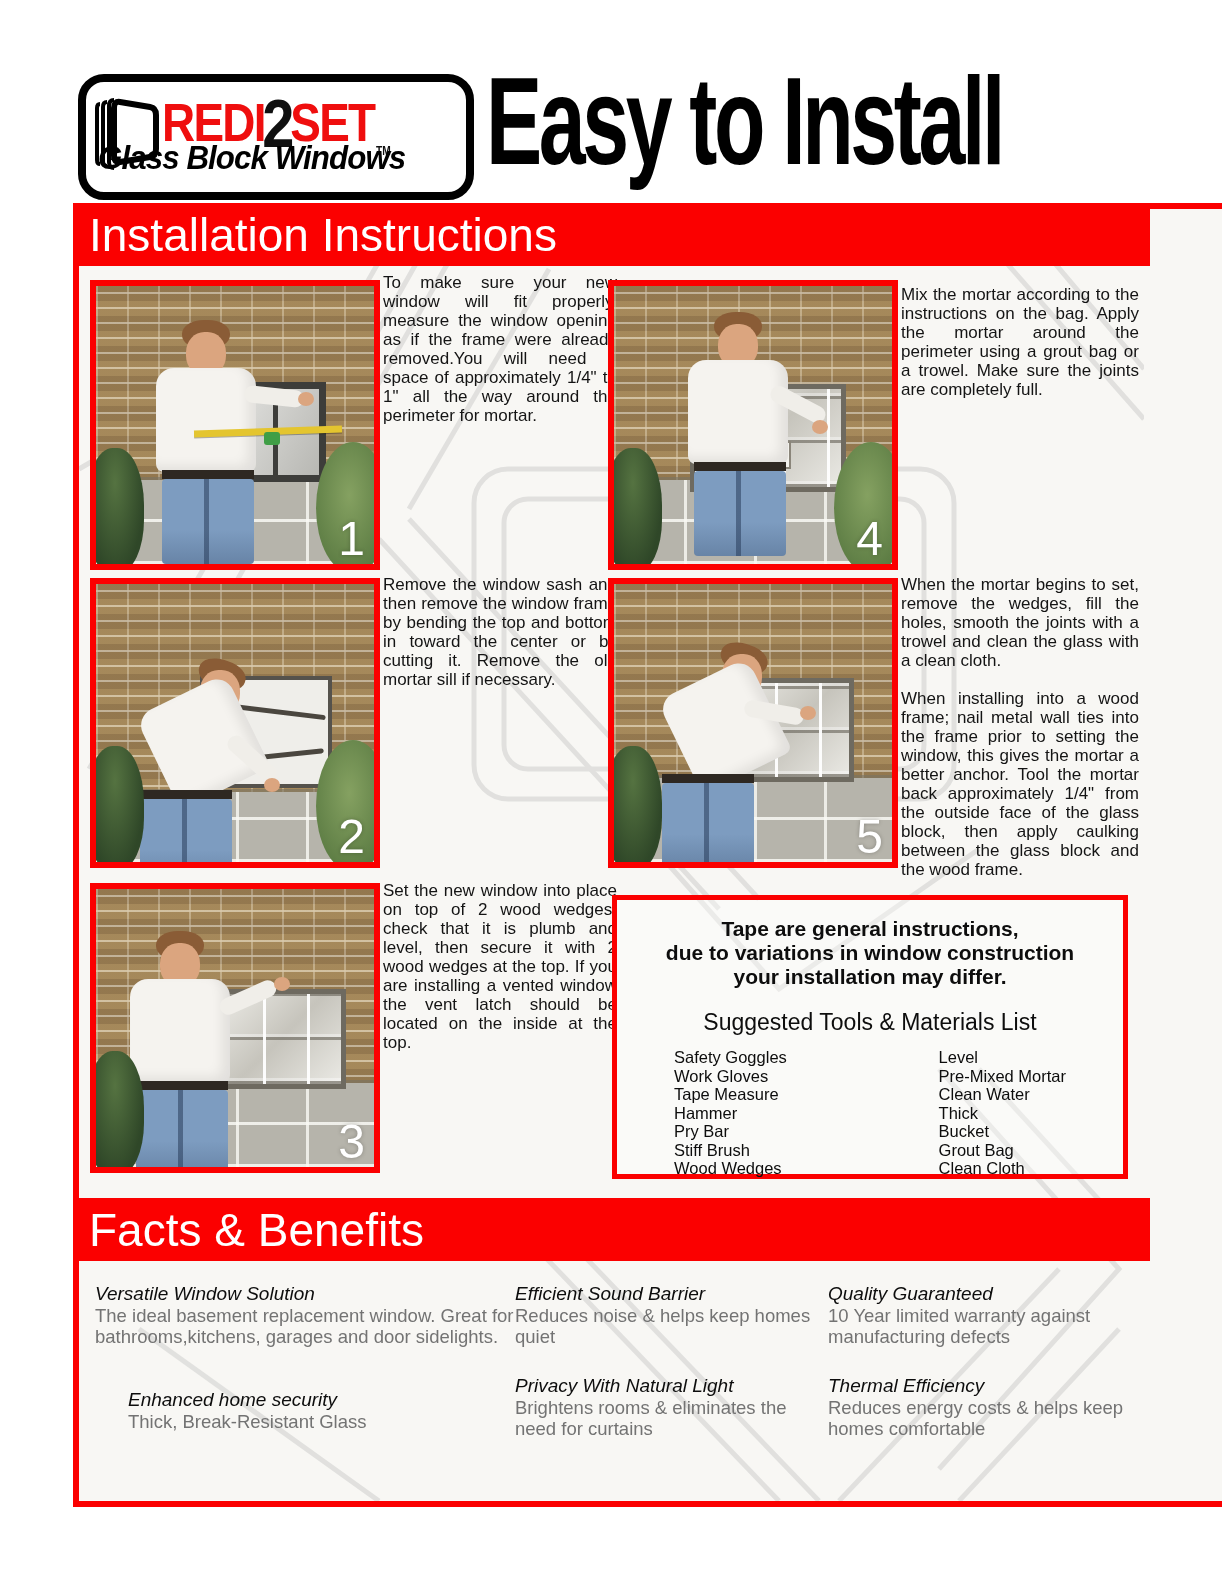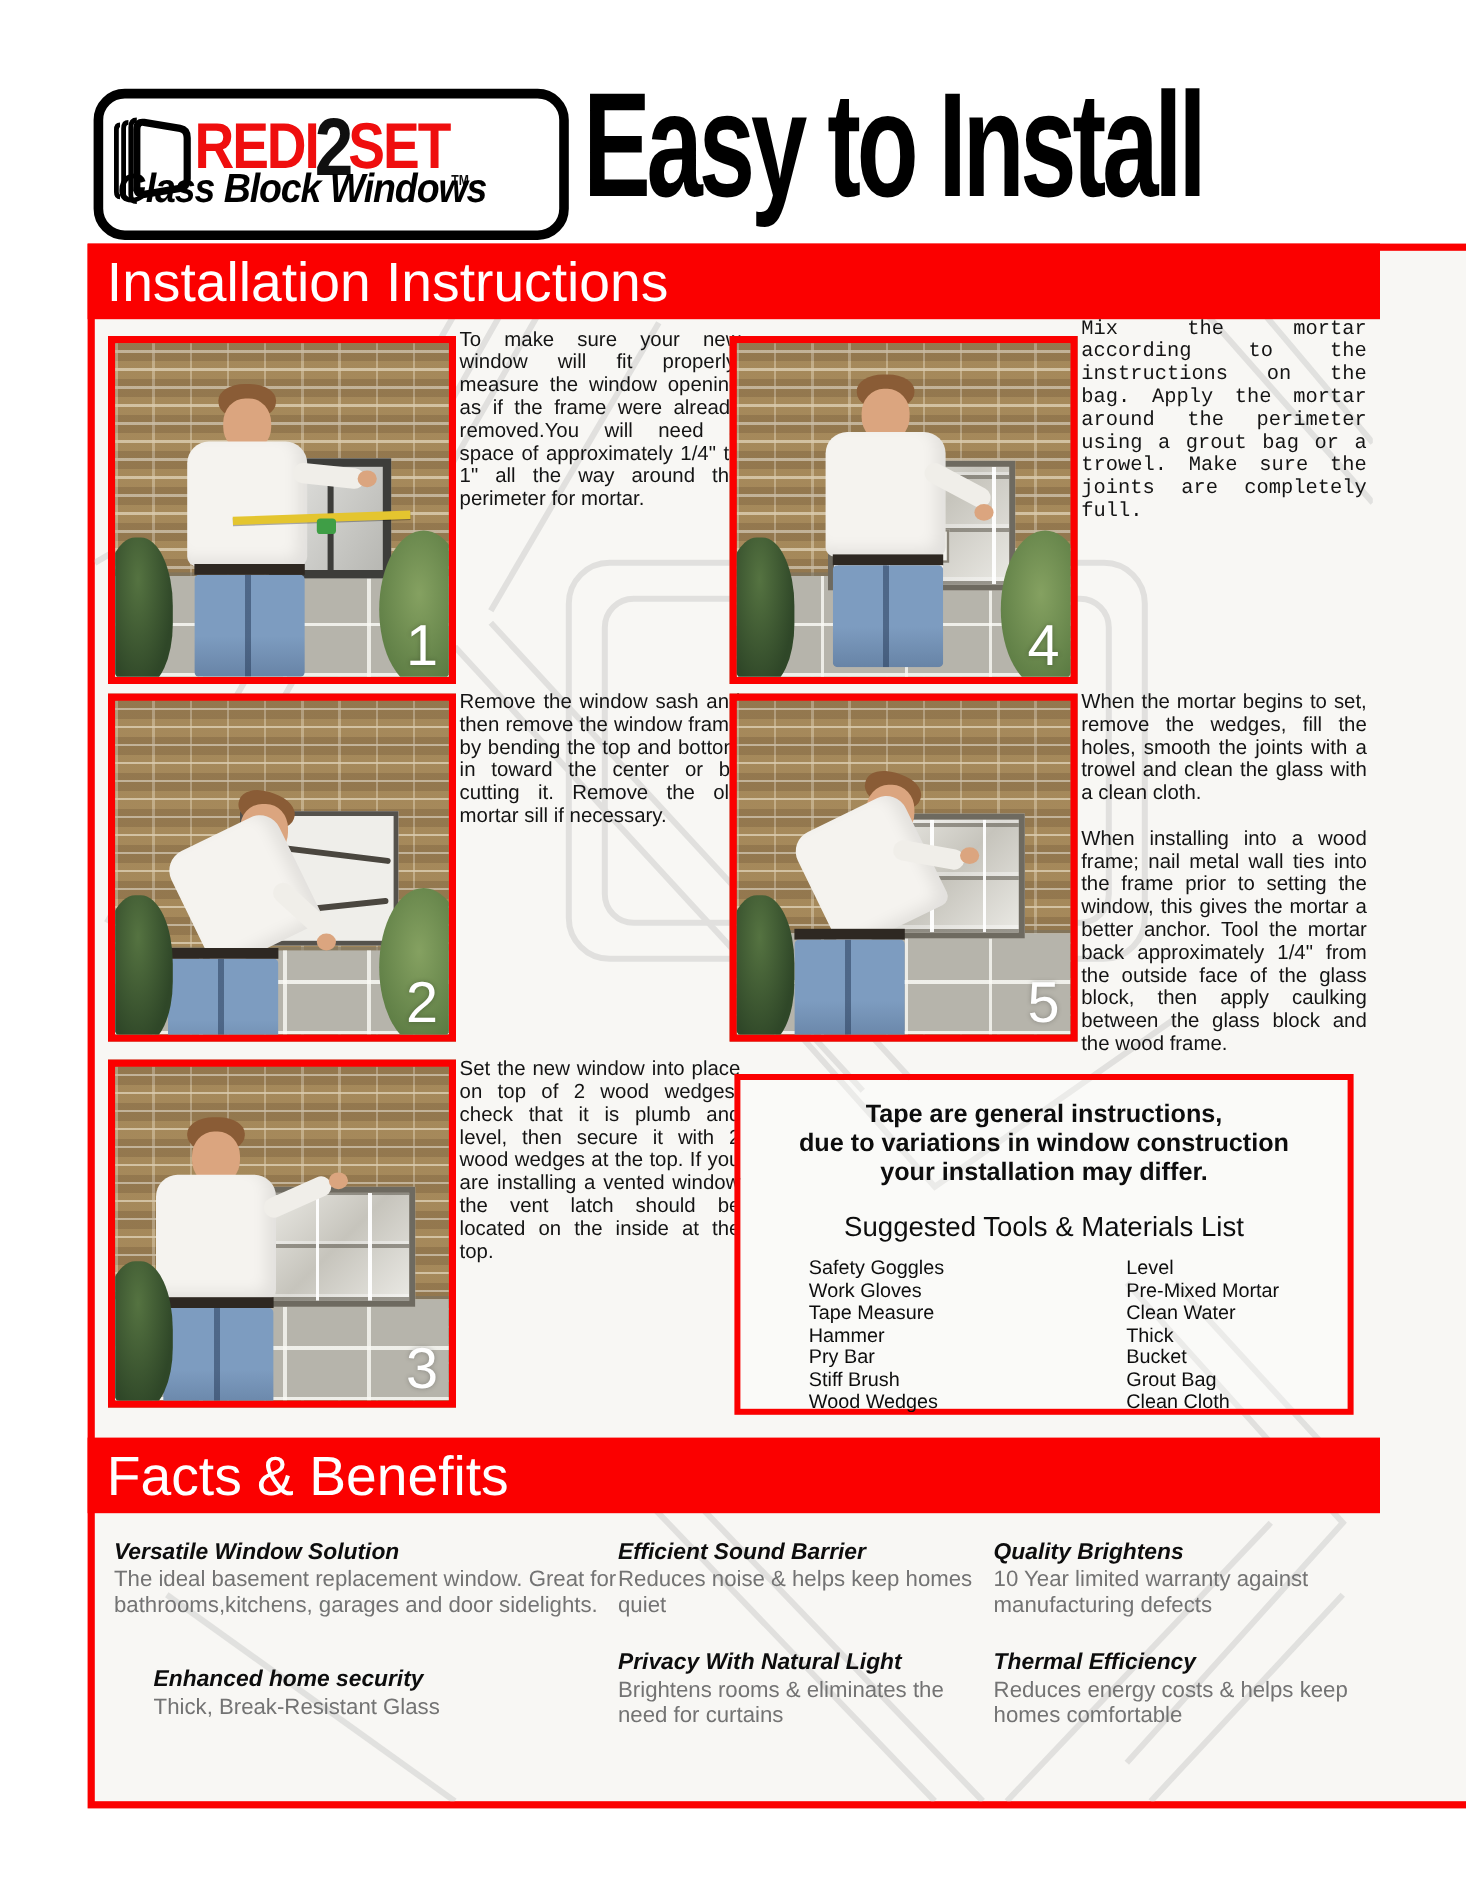--- a/index.html
+++ b/index.html
@@ -63,21 +63,21 @@
 
   .step-text{
     position:absolute;width:234px;font-size:17px;line-height:19px;
     text-align:justify;color:var(--ink);
   }
   .step-text p{margin:0;}
   .step-text p + p{margin-top:19px;}
   .text-t1{left:304px;top:64px;}
   .text-t2{left:304px;top:366px;}
   .text-t3{left:304px;top:672px;}
-  .text-t4{left:822px;top:56px;width:238px;font-family:Liberation Mono, monospace;}
+  .text-t4{left:822px;top:76px;width:238px;}
   .text-t5{left:822px;top:366px;width:238px;}
 
   
   .brick{
     position:absolute;inset:0;background-color:#a3875a;
     background-image:
       repeating-linear-gradient(180deg, rgba(92,66,38,.22) 0 15px, rgba(172,142,92,.25) 15px 30px),
       repeating-linear-gradient(90deg, rgba(233,223,201,.55) 0 2px, rgba(0,0,0,0) 2px 31px),
       repeating-linear-gradient(0deg, rgba(233,223,201,.85) 0 2px, rgba(0,0,0,0) 2px 15px);
   }
@@ -155,21 +155,21 @@
   .notice{margin-top:17px;font-size:21px;font-weight:700;line-height:24px;color:#0d0d0d;}
   .tools-title{margin-top:20px;font-size:23px;font-weight:400;color:#0d0d0d;}
   .tools-cols{margin:12px auto 0;width:392px;display:flex;justify-content:space-between;text-align:left;}
   .tools-col{display:flex;flex-direction:column;font-size:16.5px;line-height:18.5px;color:#0d0d0d;}
 
   
   .fact-col{position:absolute;top:1074px;}
   .fact-c1{left:16px;width:432px;}
   .fact-c2{left:436px;width:300px;}
   .fact-c3{left:749px;width:312px;}
-  .fact h3{margin:0;font-size:19px;font-weight:700;font-style:italic;color:#0d0d0d;}
+  .fact h3{margin:0;font-size:19px;font-weight:400;font-style:italic;color:#0d0d0d;}
   .fact p{margin:0;font-size:18.5px;line-height:21px;color:#737373;}
   .fact + .fact{margin-top:28px;}
   .fact-c1 .fact + .fact{margin-top:42px;margin-left:33px;}
 </style>
 </head>
 <body>
 
 <div class="page">
 
   <div class="logo">
@@ -381,21 +381,21 @@
         <p>Reduces noise &amp; helps keep homes quiet</p>
       </div>
       <div class="fact">
         <h3>Privacy With Natural Light</h3>
         <p>Brightens rooms &amp; eliminates the need for curtains</p>
       </div>
     </div>
 
     <div class="fact-col fact-c3">
       <div class="fact">
-        <h3>Quality Brightens</h3>
+        <h3>Quality Guaranteed</h3>
         <p>10 Year limited warranty against manufacturing defects</p>
       </div>
       <div class="fact">
         <h3>Thermal Efficiency</h3>
         <p>Reduces energy costs &amp; helps keep homes comfortable</p>
       </div>
     </div>
 
   </section>
 </div>

